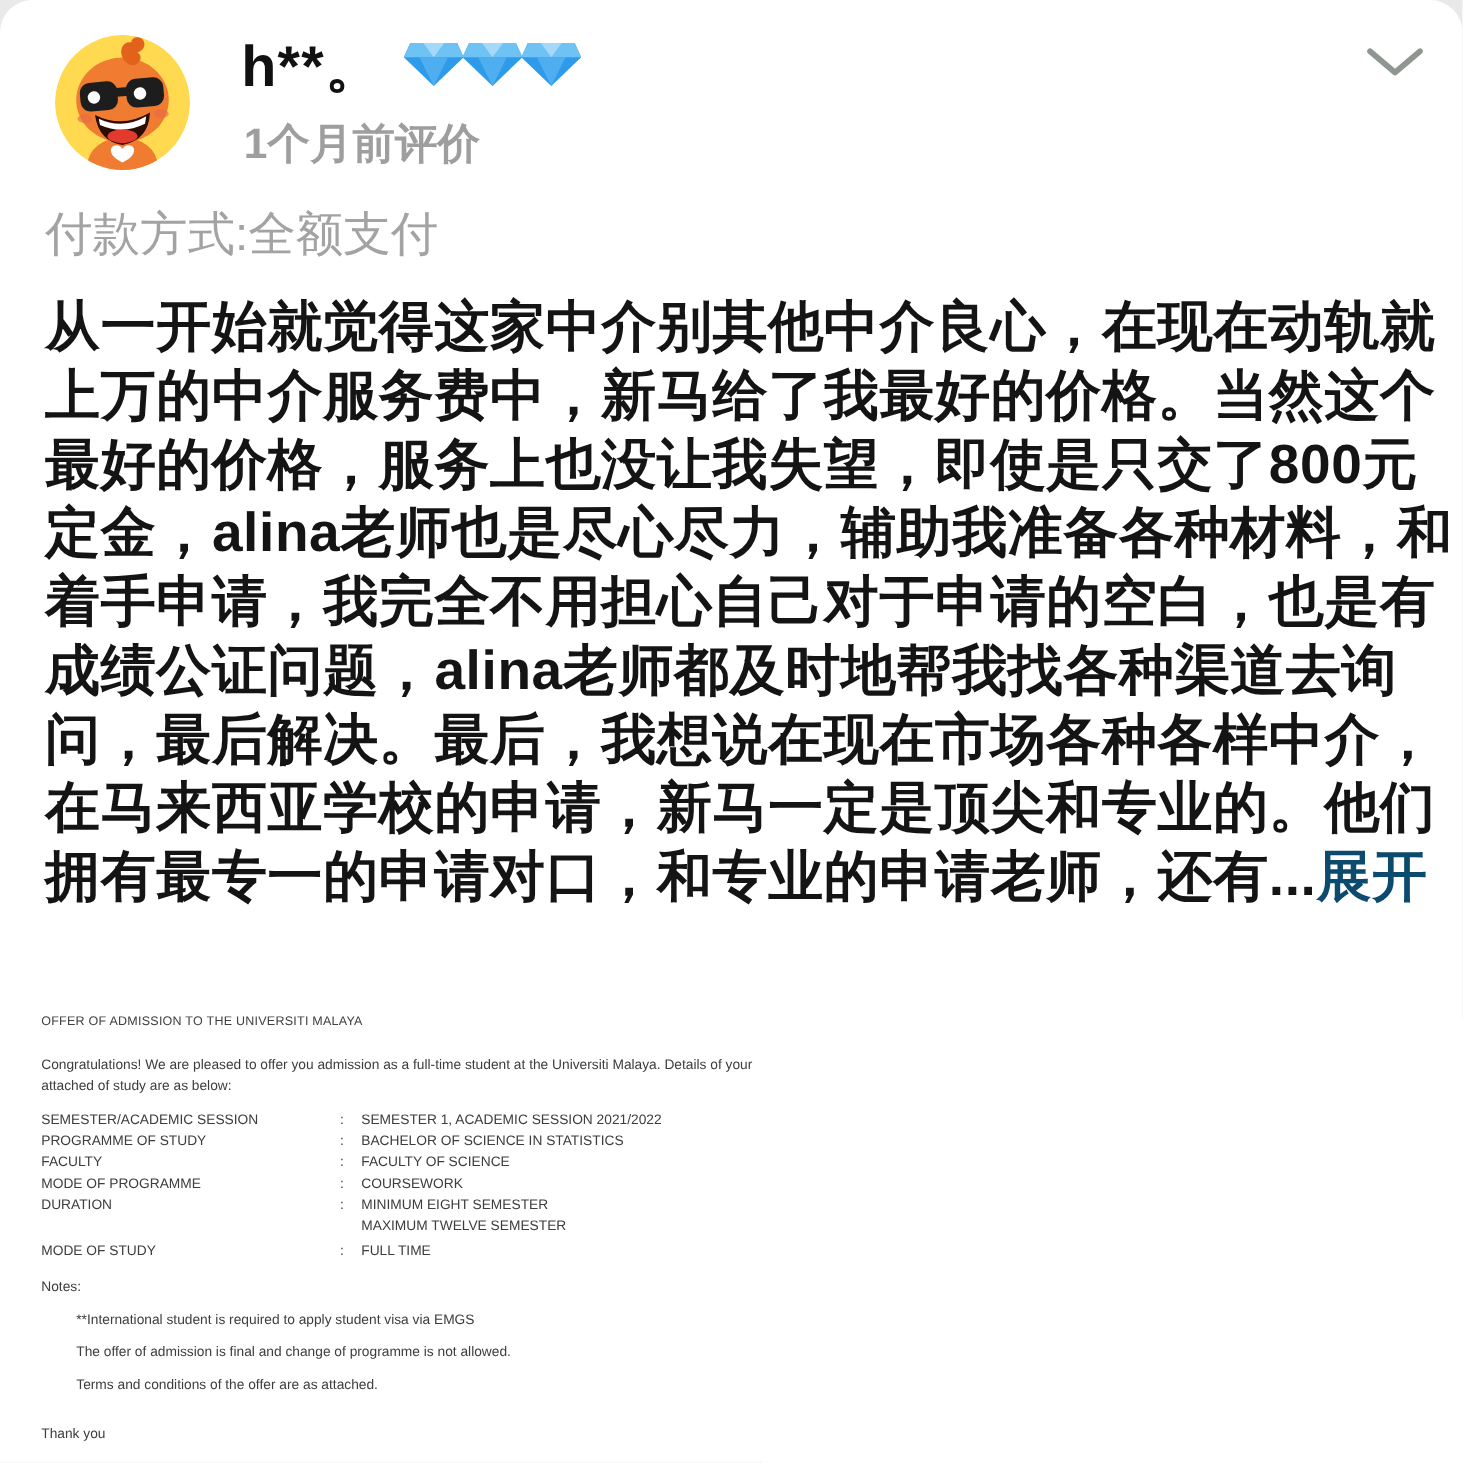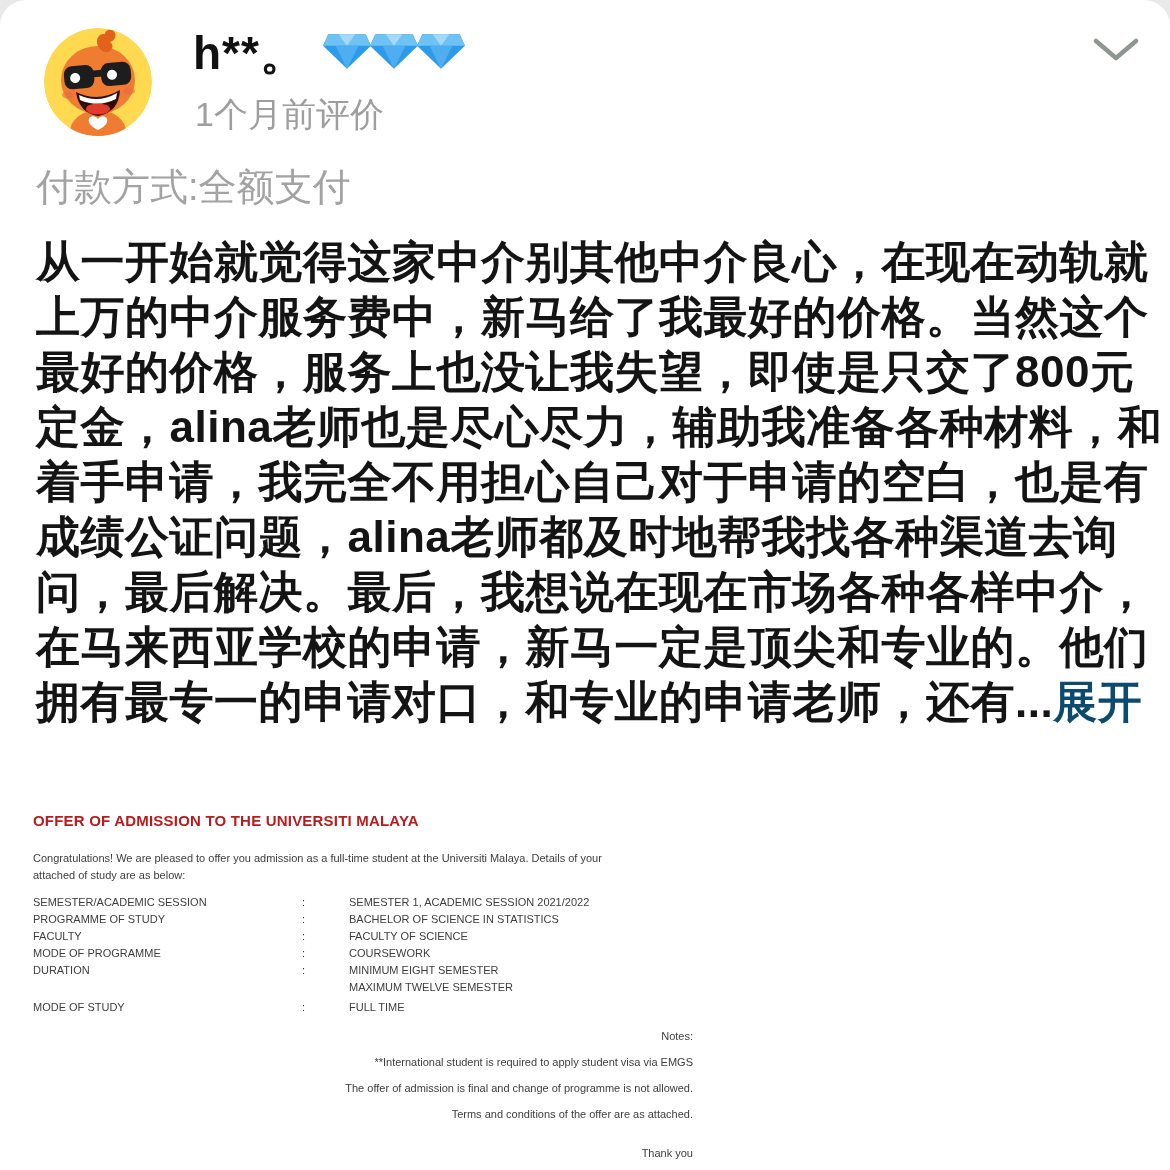--- a/index.html
+++ b/index.html
@@ -27,21 +27,21 @@
     display:flex; align-items:center; height:60px;
   }
   .username {
     font-size:46px; font-weight:700; color:#111;
     letter-spacing:1px;
   }
   .diamonds { display:flex; align-items:center; margin-left:18px; margin-top:-6px; }
   .diamond { width:50px; height:42px; margin-left:-3px; display:inline-block; }
   .time {
     position:absolute; left:195px; top:92px;
-    font-size:34px; color:#9e9e9e;
+    font-size:34px; color:#9e9e9e;font-weight:bold;
   }
   .collapse {
     position:absolute; left:1093px; top:38px;
     width:46px; height:26px; cursor:pointer;
   }
   
   .payment {
     position:absolute; left:36px; top:162px;
     font-size:38px; color:#a3a3a3;
   }
@@ -55,28 +55,28 @@
     white-space:nowrap; letter-spacing:0.5px;
   }
   .expand { color:#0c4a6e; cursor:pointer; }
   
   .attachment {
     position:absolute; left:33px; top:812px; width:660px; height:358px;
     color:#3d3d3d;
     filter:blur(0.35px);
     cursor:pointer;
   }
-  .doc-title { font-size:15px; font-weight:700; color:#b91c1c; letter-spacing:0.2px; }
+  .doc-title { font-size:10px; font-weight:400; color:#404040; letter-spacing:0.2px; }
   .doc-intro { margin-top:21px; font-size:11px; line-height:17px; }
   .doc-table { margin-top:10px; font-size:11px; line-height:17px; }
-  .doc-row { display:flex;gap:30px; }
+  .doc-row { display:flex; }
   .doc-row.spaced { margin-top:3px; }
   .doc-label { width:239px; flex:0 0 239px; }
   .doc-colon { width:17px; flex:0 0 17px; }
-  .doc-notes { margin-top:14px; font-size:11px; line-height:12px;text-align:right; }
+  .doc-notes { margin-top:14px; font-size:11px; line-height:12px; }
   .doc-note { margin-top:14px;margin-left:28px; }
   .doc-thanks { margin-top:27px; }
 </style>
 </head>
 <body>
 
 <div class="card">
 
   <div class="avatar">
     <svg width="108" height="108" viewBox="0 0 108 108">

